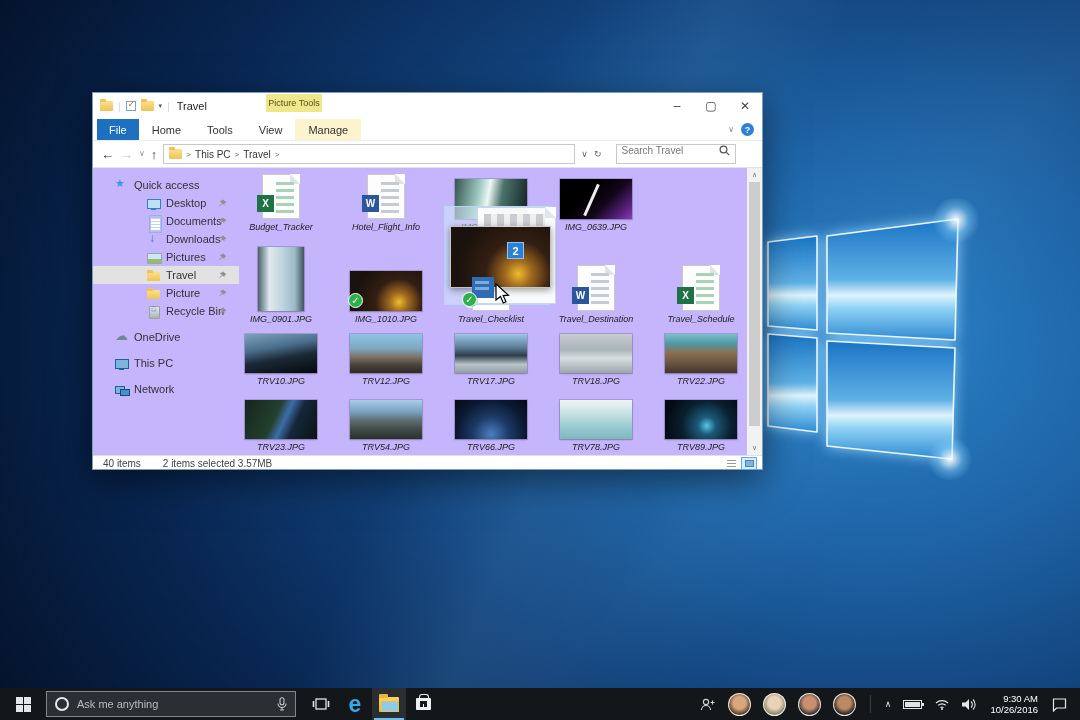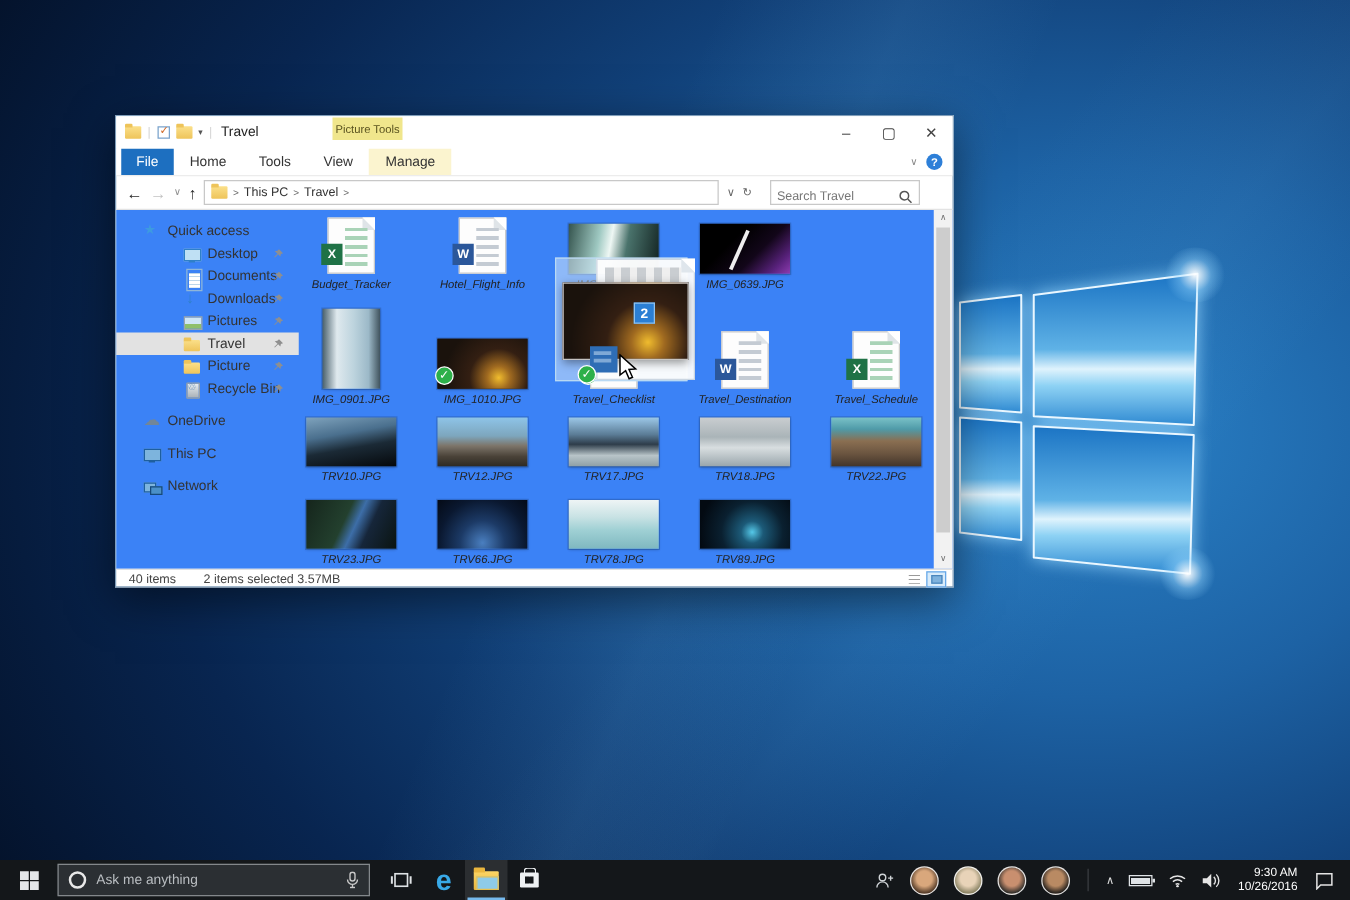--- a/index.html
+++ b/index.html
@@ -41,25 +41,25 @@
   .collapse { font-size:8px; color:#888; }
   .helpbtn { width:13px; height:13px; border-radius:50%; background:#2d7fd8; color:#fff; font-size:9px; font-weight:bold;
     display:flex; align-items:center; justify-content:center; }
   .navbar { height:28px; border-top:1px solid #ececec; border-bottom:1px solid #e3e3e3; display:flex; align-items:center; padding:0 8px; gap:6px; }
   .nav-ic { font-size:13px; color:#2a2a2a; line-height:1; }
   .nav-ic.dis { color:#c3c3c3; }
   .nav-ic.small { font-size:8px; color:#909090; }
   .addressbar { flex:none; width:412px; height:20px; border:1px solid #c8c8c8; display:flex; align-items:center; padding:0 5px; gap:4px; font-size:10px; color:#333; }
   .crumb-sep { color:#666; font-size:8px; }
   .addr-btn { font-size:9px; color:#666; }
-  .searchbox { margin-left:8px; width:120px; height:20px; border:1px solid #c8c8c8; display:flex; align-items:flex-end; padding:0 5px; }
+  .searchbox { margin-left:8px; width:120px; height:20px; border:1px solid #c8c8c8; display:flex; align-items:flex-start; padding:0 5px; }
   .searchbox input { flex:1; border:none; outline:none; font-size:10px; color:#777; font-family:"Liberation Sans",sans-serif; min-width:0; background:transparent; }
   .searchbox input::placeholder { color:#777; opacity:1; }
 
-  .content { position:relative; height:287px; background:#3b82f6; }
+  .content { position:relative; height:287px; background:#c4b5fd; }
   
   .sidebar { position:absolute; left:0; top:0; width:146px; height:100%; padding-top:8px; font-size:11px; color:#333; }
   .srow { height:18px; display:flex; align-items:center; gap:6px; padding-left:22px; position:relative; }
   .srow.child { padding-left:54px; }
   .srow.sel { background:#e2e2e2; }
   .srow .pin { position:absolute; right:12px; top:5px; }
   .srow.gap { height:8px; }
   .ic { width:13px; height:13px; position:relative; flex:none; display:inline-block; }
   .ic-star::before { content:"★"; position:absolute; top:-2px; left:0; font-size:11px; color:#3d9be0; }
   .ic-desktop::before { content:""; position:absolute; left:0; top:2px; width:12px; height:8px; border:1px solid #2f80c8; background:#bfe0f4; }
@@ -406,20 +406,24 @@
           </div>
           <div class="fitem kind-photo">
             <div class="ph th-trv22"></div>
             <div class="flabel">TRV22.JPG</div>
           </div>
         </div>
         <div class="file-row" style="top: 232px; height: 52px;">
           <div class="fitem kind-photo">
             <div class="ph th-trv23"></div>
             <div class="flabel">TRV23.JPG</div>
+          </div>
+          <div class="fitem kind-photo">
+            <div class="ph th-trv54"></div>
+            <div class="flabel">TRV54.JPG</div>
           </div>
           <div class="fitem kind-photo">
             <div class="ph th-trv66"></div>
             <div class="flabel">TRV66.JPG</div>
           </div>
           <div class="fitem kind-photo">
             <div class="ph th-trv78"></div>
             <div class="flabel">TRV78.JPG</div>
           </div>
           <div class="fitem kind-photo">

